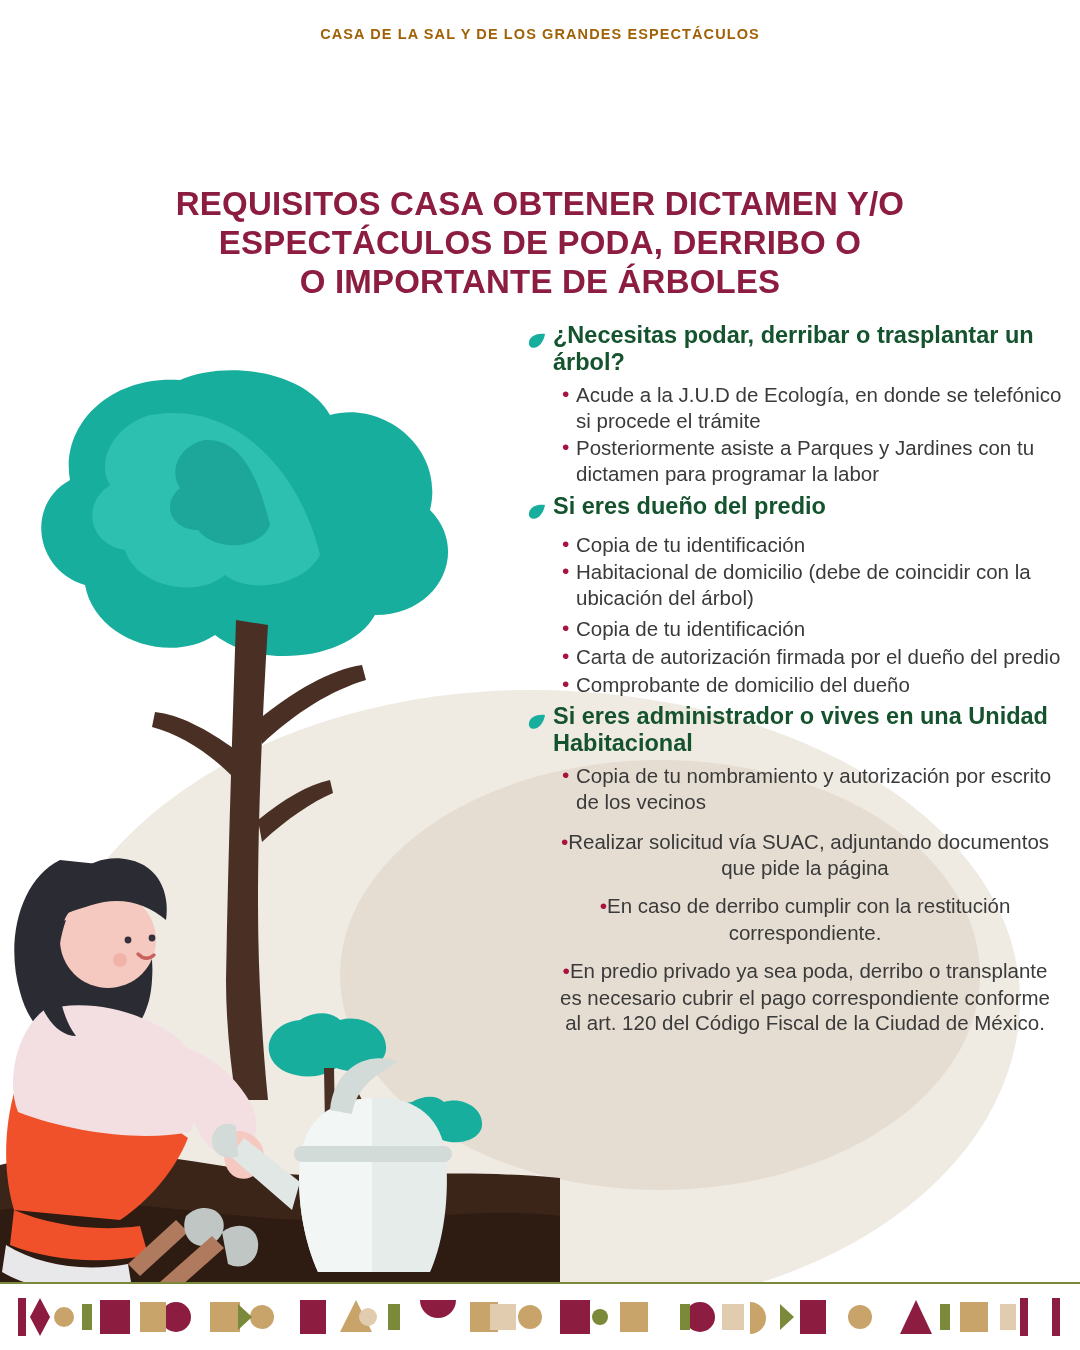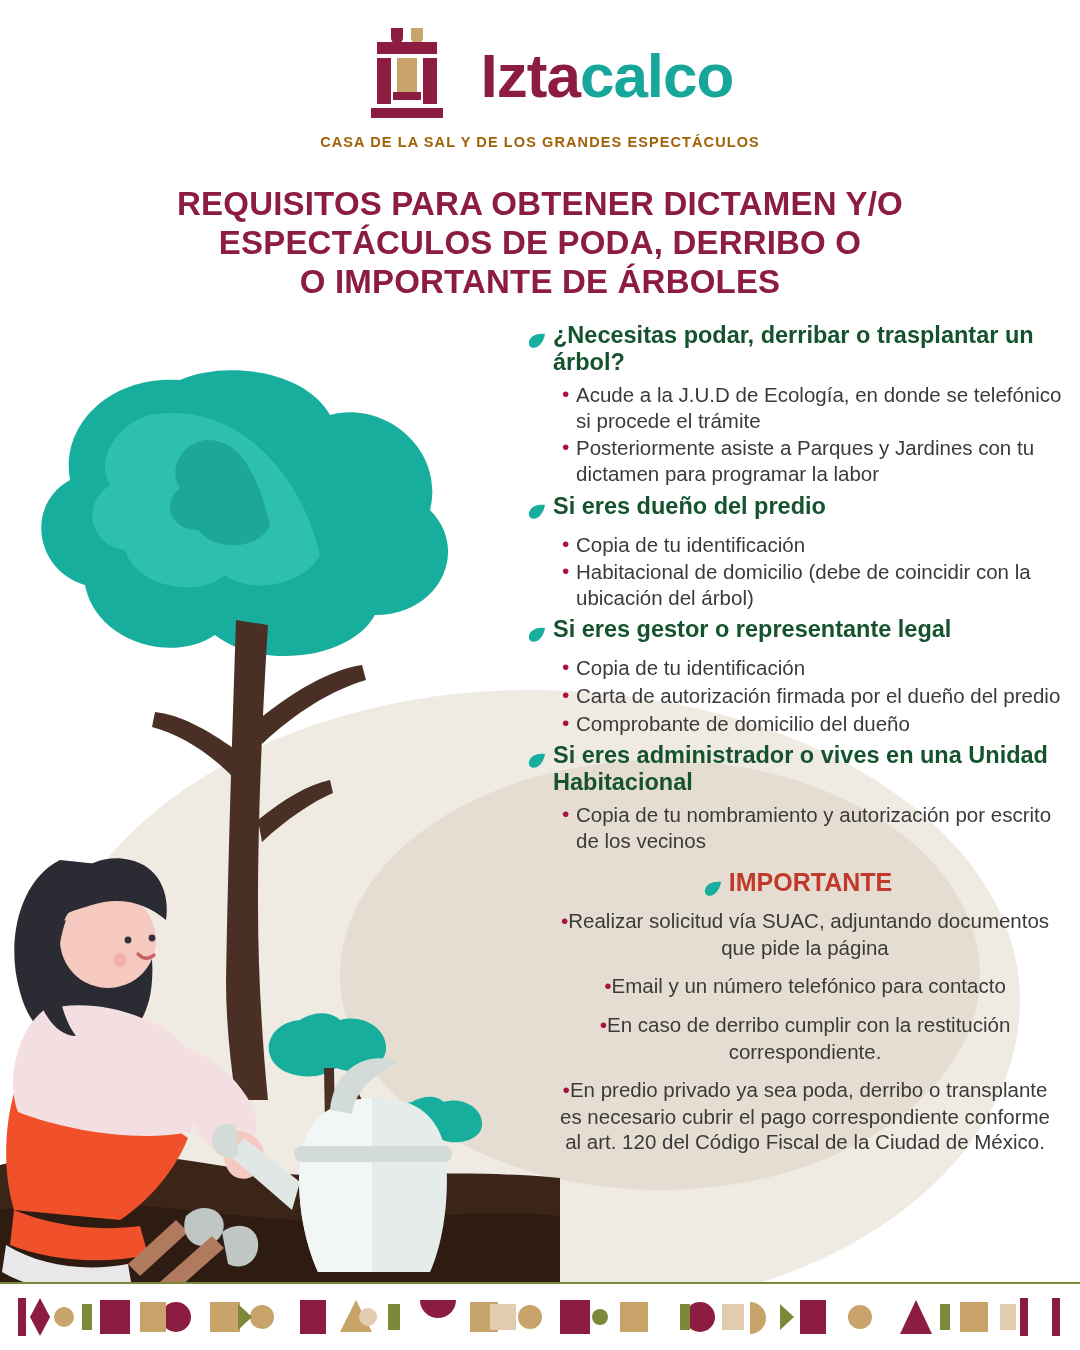--- a/index.html
+++ b/index.html
@@ -106,48 +106,26 @@
   }
 </style>
 </head>
 <body>
 
 <div class="bg-blob-beige"></div>
 <div class="bg-blob-beige2"></div>
 
 <div class="logo-wrap">
   <div class="logo">
-    <div class="logo-top">
-      <span class="logo-mark">
-        <svg viewBox="0 0 120 108" width="120" height="108" aria-hidden="true">
-
-          <path d="M44 6 h12 v10 a6 6 0 0 1 -12 0 z" fill="#8c1d40"></path>
-          <path d="M64 6 h12 v10 a6 6 0 0 1 -12 0 z" fill="#c8a46a"></path>
-
-          <rect x="30" y="20" width="60" height="12" fill="#8c1d40"></rect>
-
-          <rect x="30" y="36" width="14" height="46" fill="#8c1d40"></rect>
-          <rect x="76" y="36" width="14" height="46" fill="#8c1d40"></rect>
-
-          <rect x="50" y="36" width="20" height="34" fill="#c8a46a"></rect>
-          <rect x="46" y="70" width="28" height="8" fill="#8c1d40"></rect>
-
-          <rect x="24" y="86" width="72" height="10" fill="#8c1d40"></rect>
-        </svg>
-      </span>
-      <span class="logo-word">
-        <span class="w1">Izta</span><span class="w2">calco</span>
-      </span>
-    </div>
     <div class="logo-sub">CASA DE LA SAL Y DE LOS GRANDES ESPECTÁCULOS</div>
   </div>
 </div>
 
 <div class="title">
-  <div>REQUISITOS PARA OBTENER DICTAMEN Y/O</div>
+  <div>REQUISITOS CASA OBTENER DICTAMEN Y/O</div>
   <div>ESPECTÁCULOS DE PODA, DERRIBO O</div>
   <div>O IMPORTANTE DE ÁRBOLES</div>
 </div>
 
 <div class="illus">
   <svg viewBox="0 0 560 1000" width="560" height="1000" aria-hidden="true">
 
     <g>
       <path d="M180 60 C110 55 60 105 70 160 C25 185 35 250 85 265 C95 320 170 345 215 315
                C260 350 350 340 375 295 C440 295 470 230 430 190 C445 130 385 80 330 95
@@ -257,28 +235,20 @@
       </span>
       <span>Si eres dueño del predio</span>
     </div>
     <ul class="bullets">
       <li>Copia de tu identificación</li>
       <li>Habitacional de domicilio (debe de coincidir con la ubicación del árbol)</li>
     </ul>
   </div>
 
   <div class="section">
-    <div class="sec-head">
-      <span class="leaf">
-        <svg width="18" height="16" viewBox="0 0 18 16">
-            <path d="M17 1C9 0 2 3 1 9c-1 5 4 7 8 5 4-2 7-7 8-13z" fill="#17ae9e"></path>
-          </svg>
-      </span>
-      <span>Si eres gestor o representante legal</span>
-    </div>
     <ul class="bullets">
       <li>Copia de tu identificación</li>
       <li>Carta de autorización  firmada por el dueño del predio</li>
       <li>Comprobante de domicilio del dueño</li>
     </ul>
   </div>
 
   <div class="section">
     <div class="sec-head">
       <span class="leaf">
@@ -287,31 +257,22 @@
           </svg>
       </span>
       <span>Si eres administrador o vives en una Unidad Habitacional</span>
     </div>
     <ul class="bullets">
       <li>Copia de tu nombramiento y autorización por escrito de los vecinos</li>
     </ul>
   </div>
 
   <div class="section" style="margin-top:14px;">
-    <div class="sec-head center important-head">
-      <span class="leaf">
-        <svg width="18" height="16" viewBox="0 0 18 16">
-            <path d="M17 1C9 0 2 3 1 9c-1 5 4 7 8 5 4-2 7-7 8-13z" fill="#17ae9e"></path>
-          </svg>
-      </span>
-      <span>IMPORTANTE</span>
-    </div>
     <ul class="important-list">
       <li><span class="dot">•</span><span>Realizar solicitud vía SUAC, adjuntando documentos que pide la página</span></li>
-      <li><span class="dot">•</span><span>Email y un número telefónico para contacto</span></li>
       <li><span class="dot">•</span><span>En caso de derribo cumplir con la restitución correspondiente.</span></li>
       <li><span class="dot">•</span><span>En predio privado ya sea poda, derribo o transplante es necesario cubrir el pago correspondiente conforme al art. 120 del Código Fiscal de la Ciudad de México.</span></li>
     </ul>
   </div>
 </div>
 
 <div class="footer-band">
   <svg width="1080" height="66" viewBox="0 0 1080 66" aria-hidden="true">
     <rect x="0" y="0" width="1080" height="66" fill="#ffffff"></rect>
     <g fill="#8c1d40">

